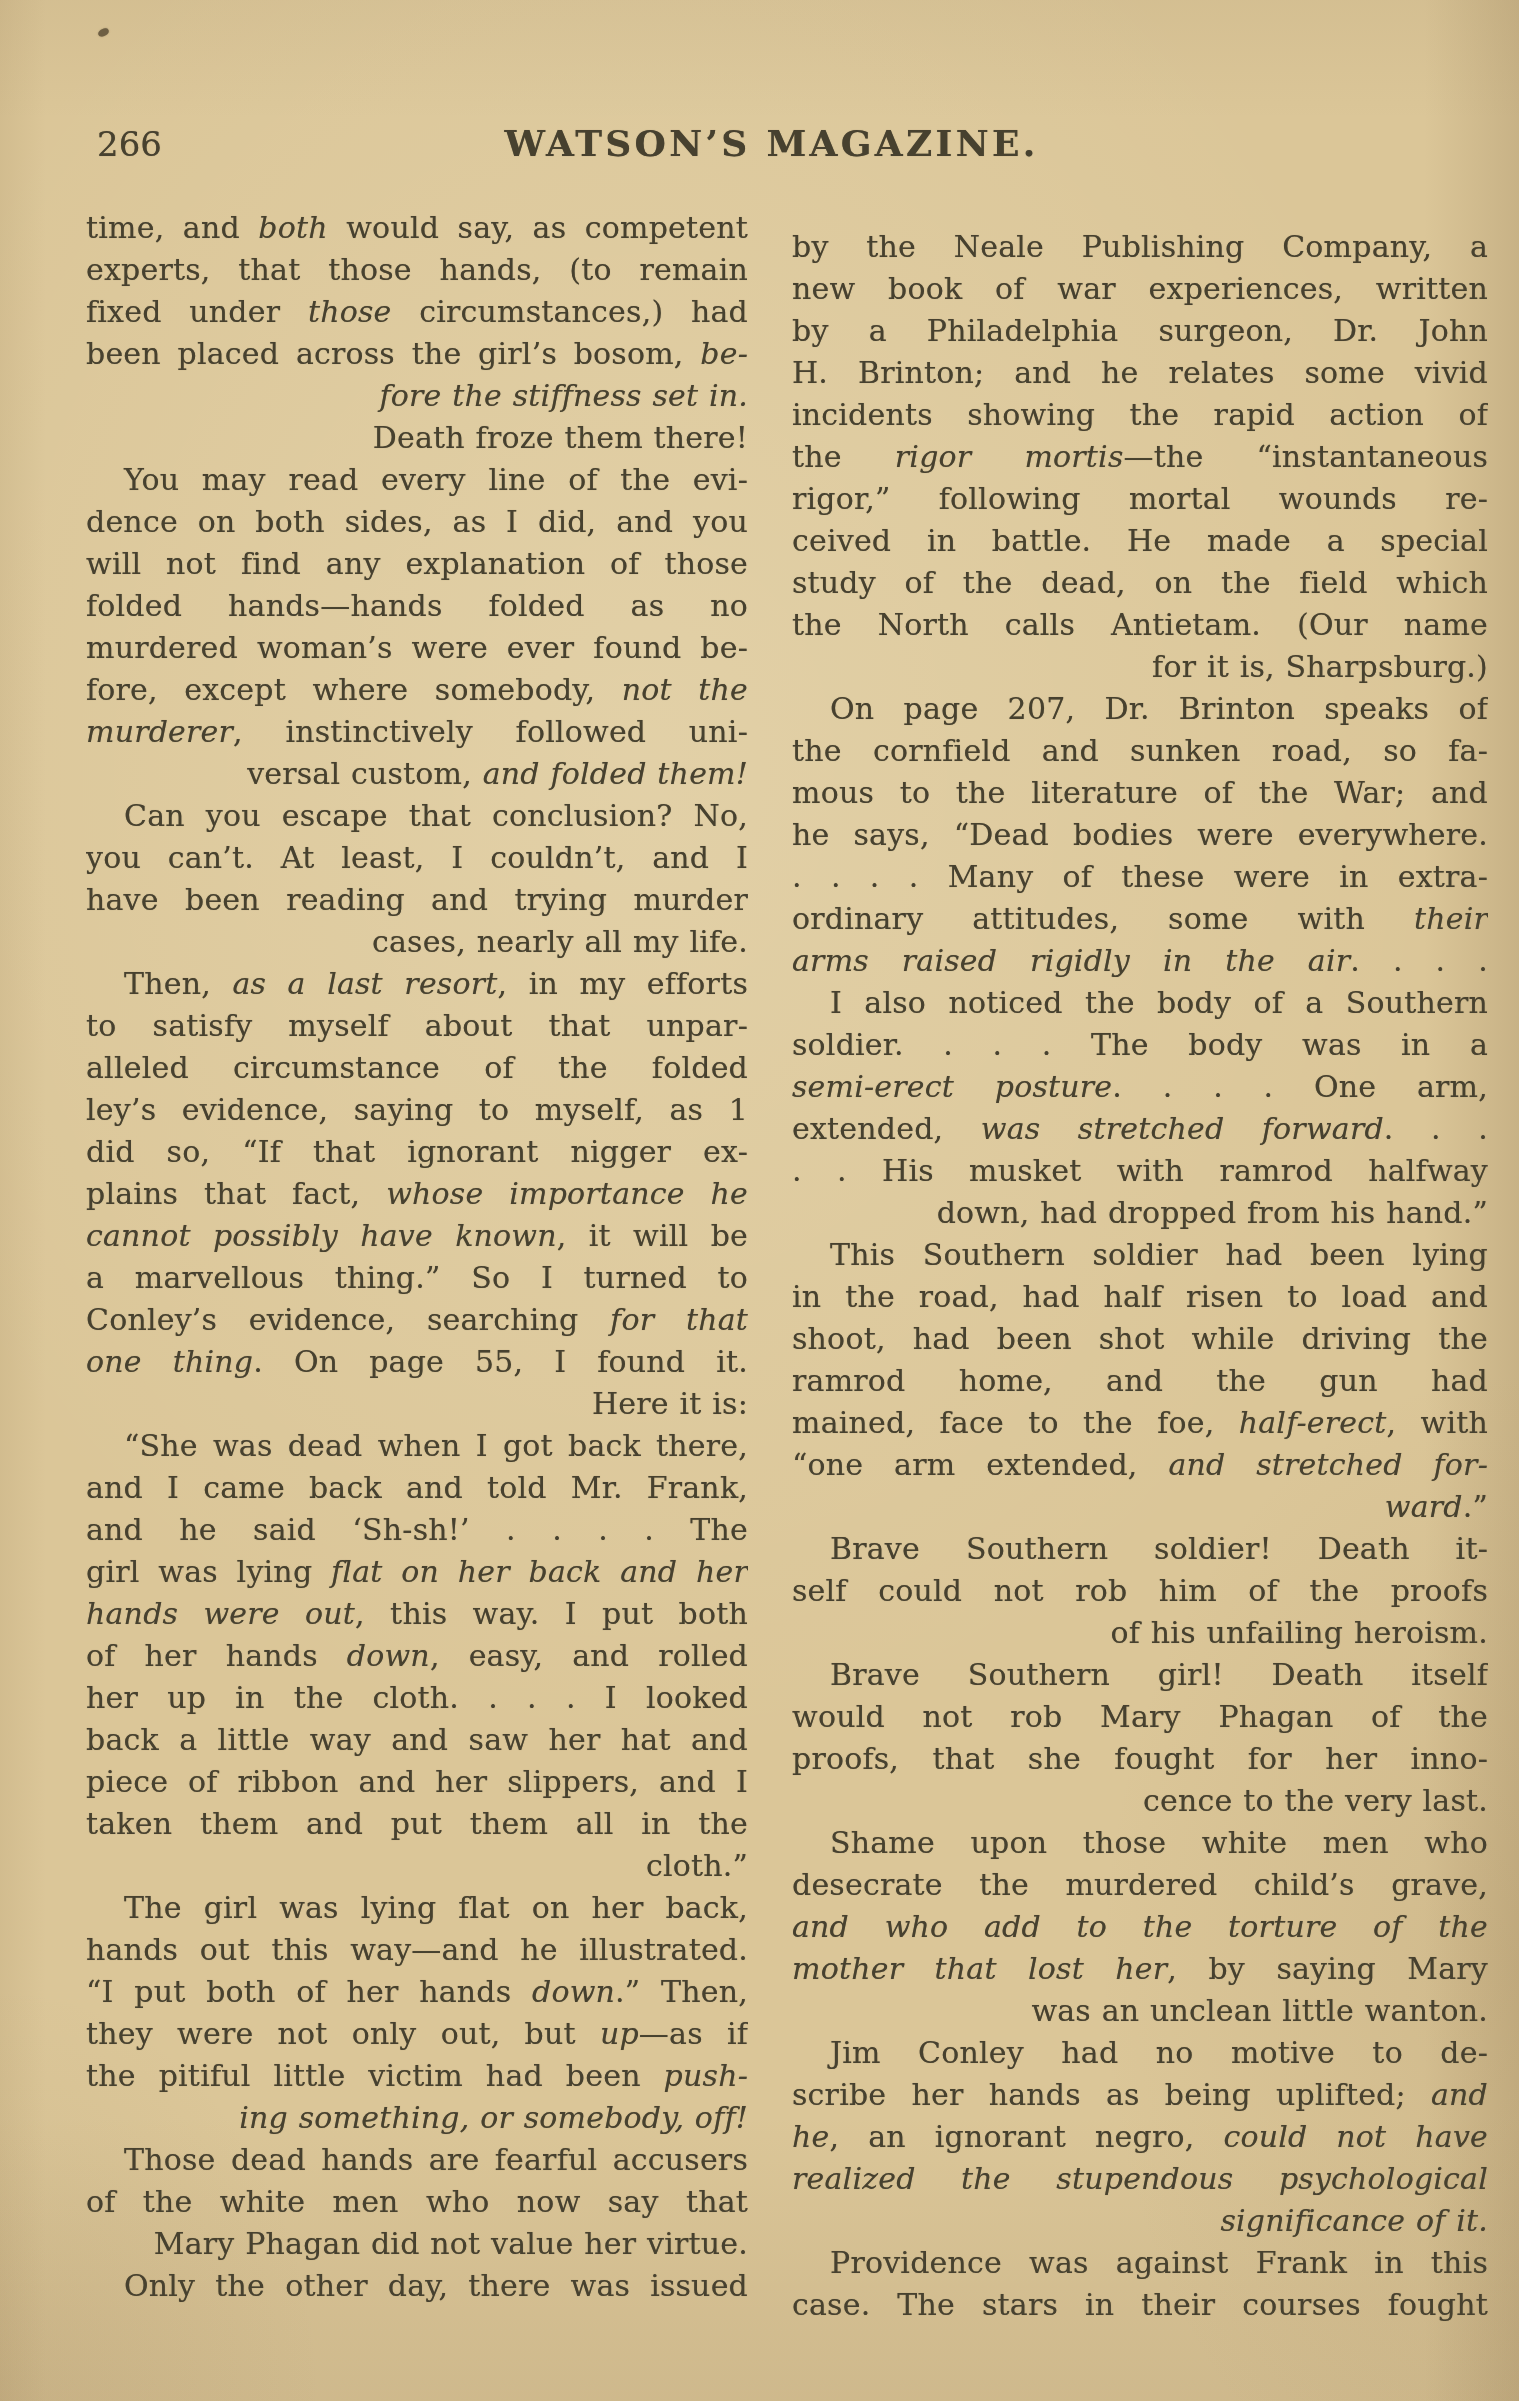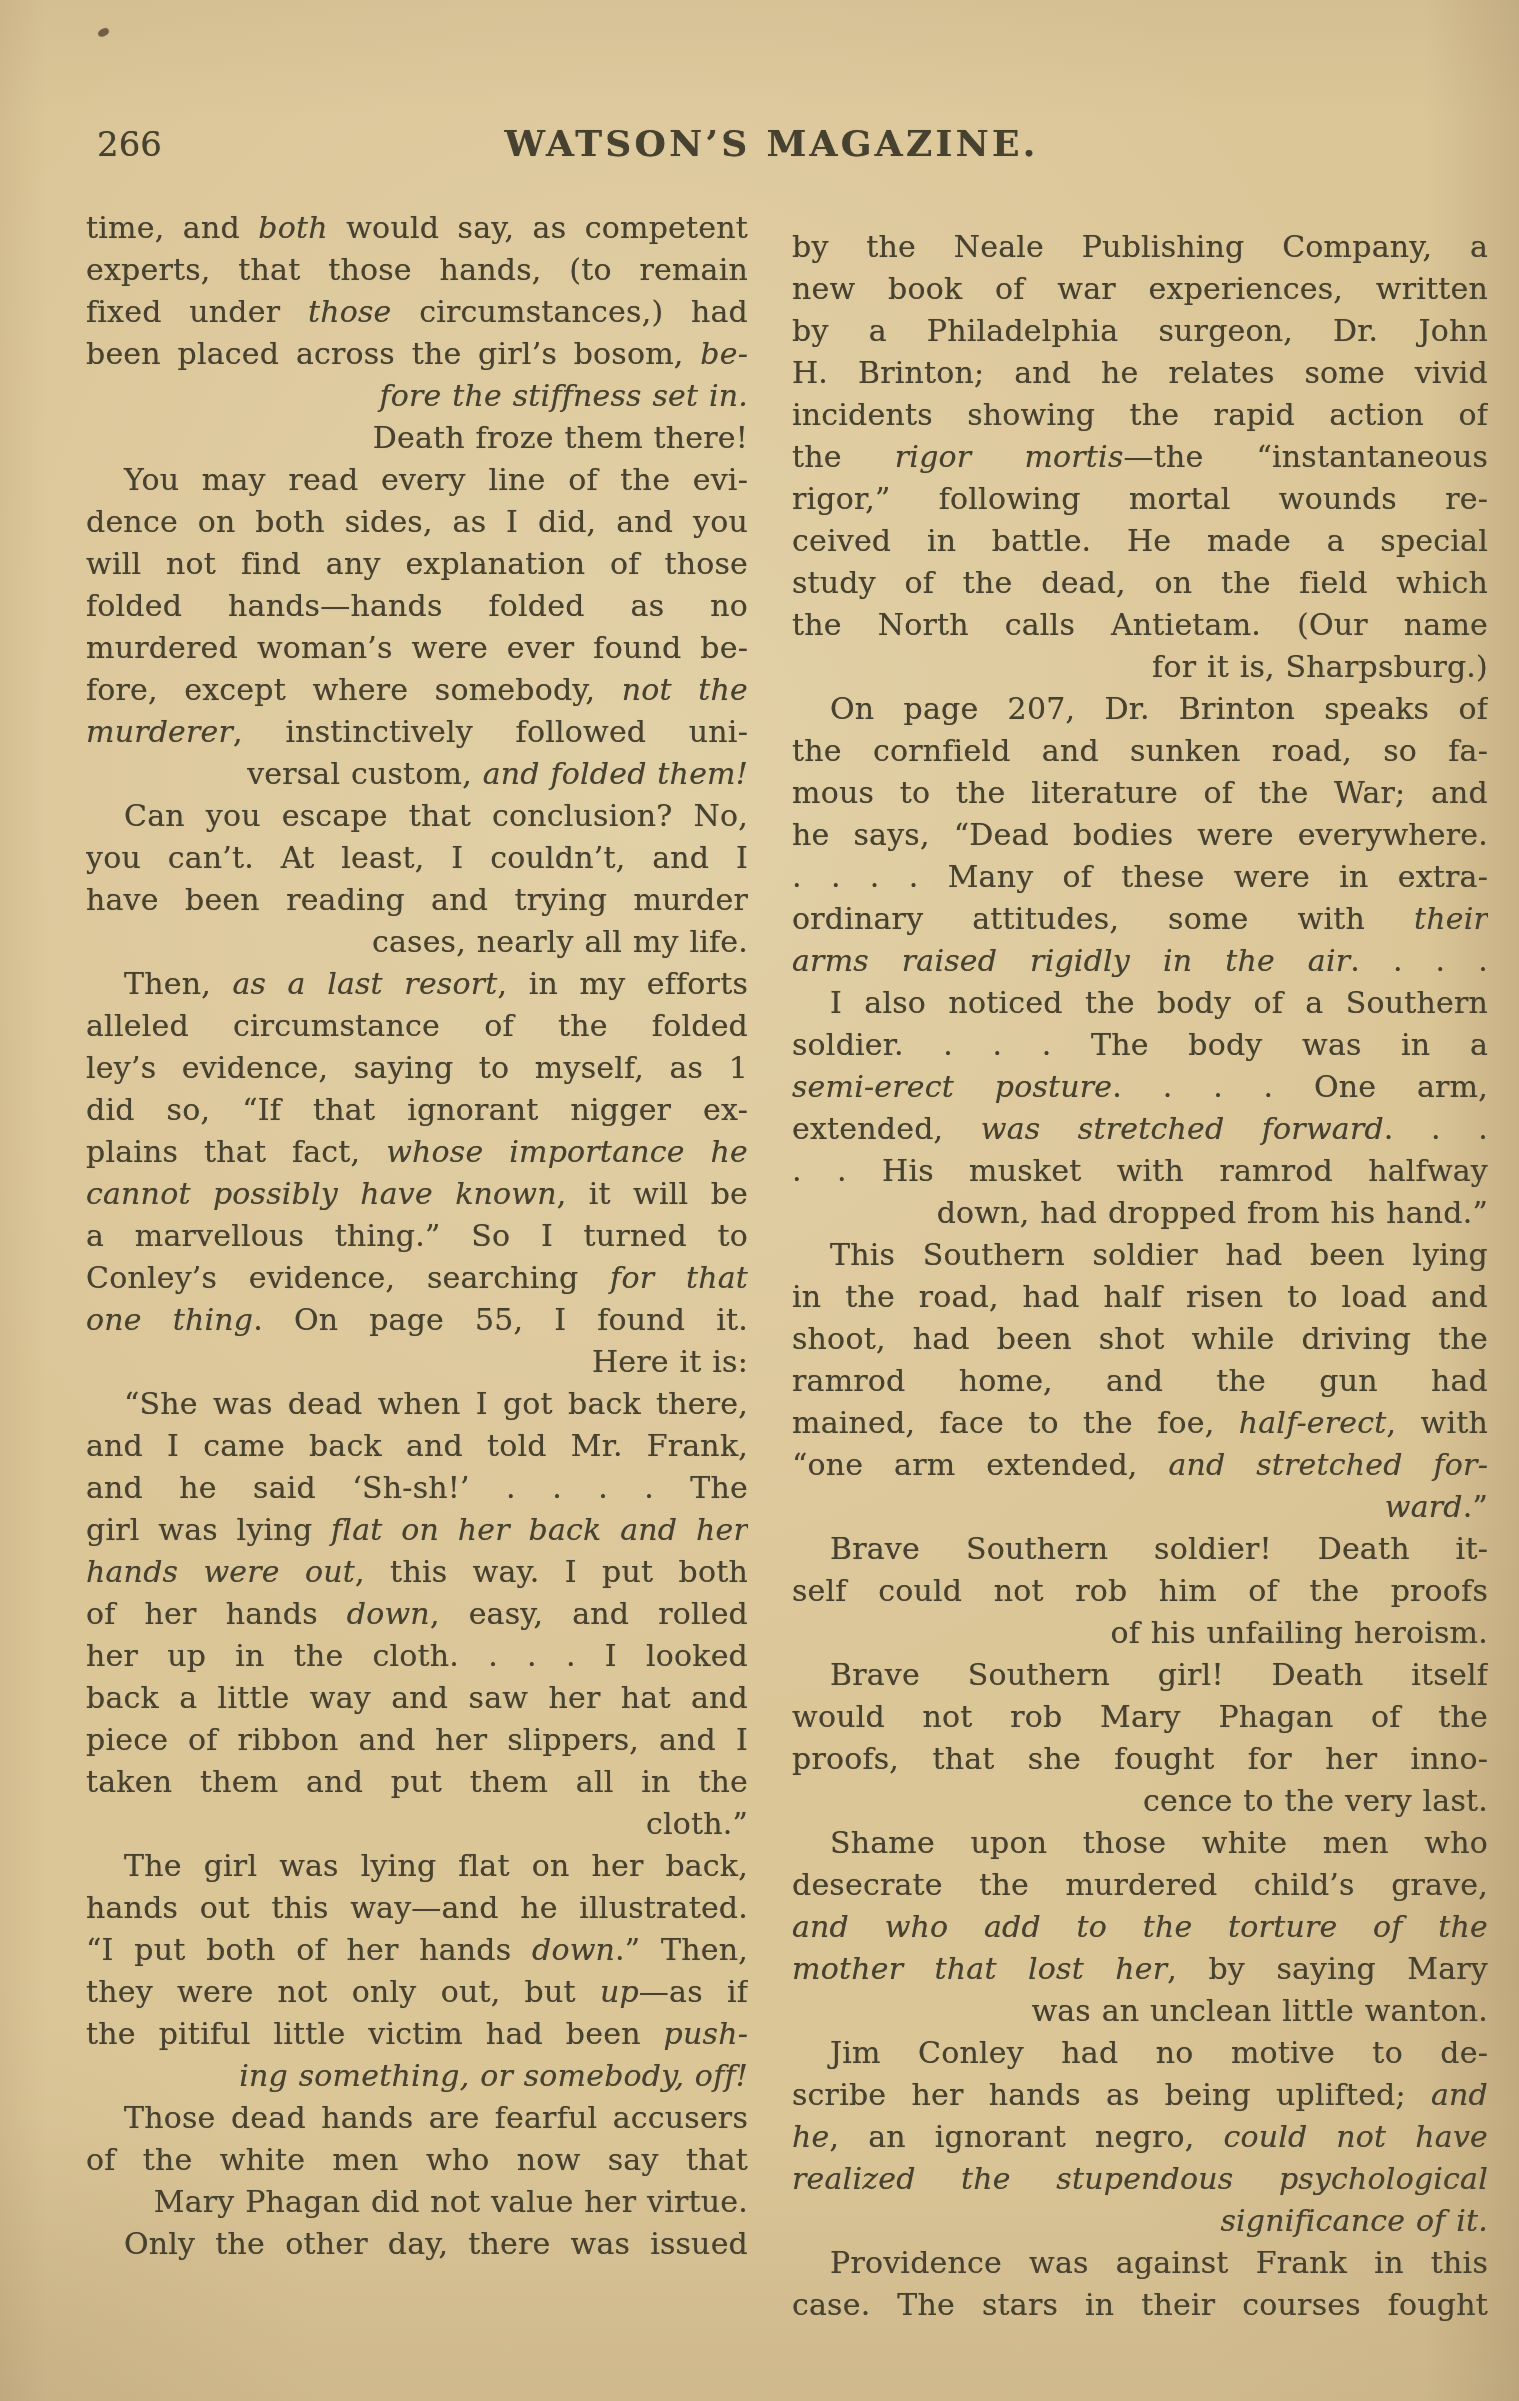--- a/index.html
+++ b/index.html
@@ -77,20 +77,21 @@
       <div class="line"><span>folded hands—hands folded as no</span></div>
       <div class="line"><span>murdered woman’s were ever found be-</span></div>
       <div class="line"><span>fore, except where somebody, </span><span class="it">not the</span></div>
       <div class="line"><span class="it">murderer</span><span>, instinctively followed uni-</span></div>
       <div class="line end"><span>versal custom, </span><span class="it">and folded them!</span></div>
       <div class="line ind"><span>Can you escape that conclusion?  No,</span></div>
       <div class="line"><span>you can’t.  At least, I couldn’t, and I</span></div>
       <div class="line"><span>have been reading and trying murder</span></div>
       <div class="line end"><span>cases, nearly all my life.</span></div>
       <div class="line ind"><span>Then, </span><span class="it">as a last resort</span><span>, in my efforts</span></div>
+      <div class="line"><span>to satisfy myself about that unpar-</span></div>
       <div class="line"><span>alleled circumstance of the folded</span></div>
       <div class="line"><span>ley’s evidence, saying to myself, as 1</span></div>
       <div class="line"><span>did so, “If that ignorant nigger ex-</span></div>
       <div class="line"><span>plains that fact, </span><span class="it">whose importance he</span></div>
       <div class="line"><span class="it">cannot possibly have known</span><span>, it will be</span></div>
       <div class="line"><span>a marvellous thing.”  So I turned to</span></div>
       <div class="line"><span>Conley’s evidence, searching </span><span class="it">for that</span></div>
       <div class="line"><span class="it">one thing</span><span>.  On page 55, I found it.</span></div>
       <div class="line end"><span>Here it is:</span></div>
       <div class="line ind"><span>“She was dead when I got back there,</span></div>

